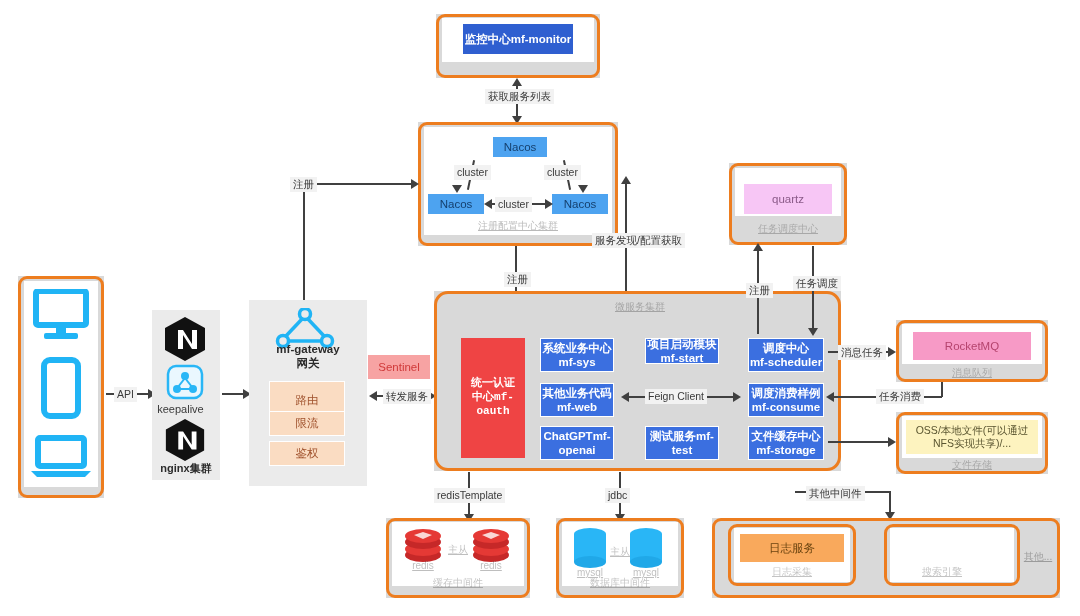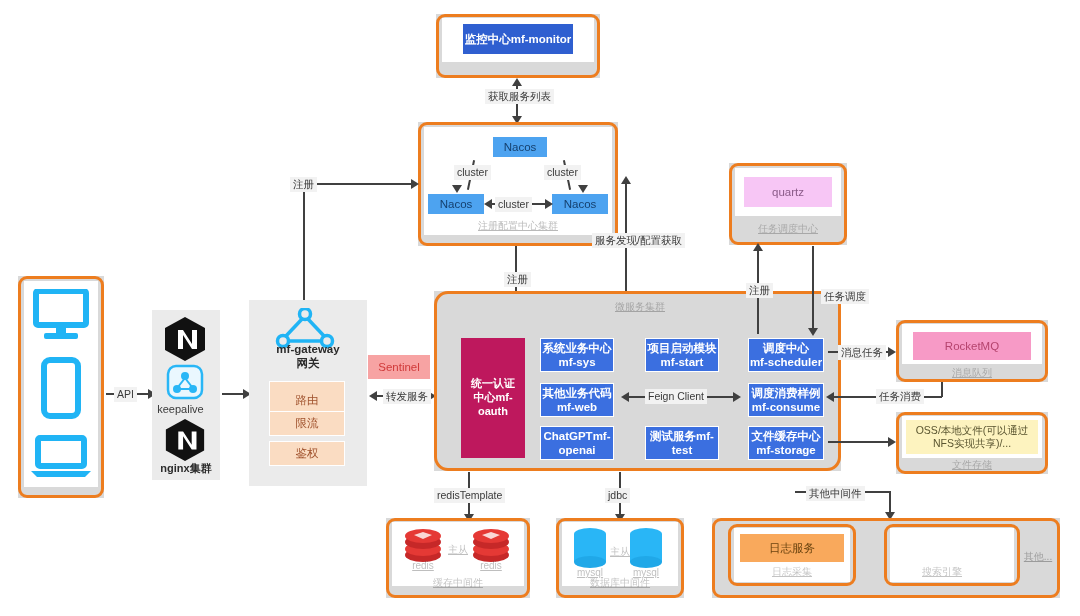--- a/index.html
+++ b/index.html
@@ -12,23 +12,23 @@
   .whitezone{background:#ffffff;}
   .orangeframe{border:3px solid #ed7d1f;border-radius:9px;background:transparent;}
   .lightgray{background:#ebebeb;}
 
   .node{display:flex;align-items:center;justify-content:center;text-align:center;
         font-size:11.5px;line-height:1.25;box-sizing:border-box;}
 
   .blue-node{background:#3b6fe0;color:#ffffff;border:1px solid #ffffff;font-weight:bold;}
   .lightblue-node{background:#4da3f0;color:#15406e;border:1px solid #ffffff;}
   .royal-node{background:#2f5fd0;color:#ffffff;font-weight:bold;}
-  .pink-node{background:#be185d;color:#ffffff;font-weight:bold;font-size:11px;}
+  .pink-node{background:#ef4444;color:#ffffff;font-weight:bold;font-size:11px;font-family:Liberation Mono, monospace;}
   .salmon-node{background:#f7a3a3;color:#d03a3a;}
-  .magenta-node{background:#f7c6f5;color:#8a5a88;}
+  .magenta-node{background:#f7c6f5;color:#8a5a88;margin-top:7px;}
   .hotpink-node{background:#f79ac6;color:#b5446e;}
   .yellow-node{background:#fdf3bf;color:#5a5530;font-size:10.5px;}
   .orange-node{background:#f9a95c;color:#6b4410;}
   .peach-node{background:#fadcc2;color:#a0522d;border:1px solid #ffffff;}
 
   .lbl{position:absolute;background:#f2f2f2;color:#3a3a3a;font-size:10.5px;
        padding:1px 3px;white-space:nowrap;line-height:1.2;}
 
   .line-v{position:absolute;background:#404040;width:2px;}
   .line-h{position:absolute;background:#404040;height:2px;}
@@ -172,21 +172,21 @@
   <div class="abs grayzone" style="left:434px;top:291px;width:407px;height:180px;"></div>
   <div class="abs orangeframe" style="left:434px;top:291px;width:407px;height:180px;border-radius:14px;"></div>
   <div class="abs dark-faint" style="left:560px;top:300px;width:160px;color:#2b2b2b;opacity:.3;">微服务集群</div>
 
   <div class="abs node pink-node" style="left:461px;top:338px;width:64px;height:120px;padding:0 6px;">统一认证中心mf-oauth</div>
 
   <div class="abs node blue-node" style="left:540px;top:338px;width:74px;height:34px;flex-direction:column;">
     <span>系统业务中心</span>
     <span>mf-sys</span>
   </div>
-  <div class="abs node blue-node" style="left:645px;top:338px;width:74px;height:34px;flex-direction:column;">
+  <div class="abs node blue-node" style="left:645px;top:338px;width:74px;height:26px;flex-direction:column;">
     <span>项目启动模块</span>
     <span>mf-start</span>
   </div>
   <div class="abs node blue-node" style="left:748px;top:338px;width:76px;height:34px;flex-direction:column;">
     <span>调度中心</span>
     <span>mf-scheduler</span>
   </div>
 
   <div class="abs node blue-node" style="left:540px;top:383px;width:74px;height:34px;flex-direction:column;">
     <span>其他业务代码</span>
@@ -220,21 +220,21 @@
   <div class="abs orangeframe" style="left:729px;top:163px;width:118px;height:82px;"></div>
   <div class="abs node magenta-node" style="left:744px;top:177px;width:88px;height:30px;">quartz</div>
   <div class="abs dark-faint" style="left:735px;top:222px;width:106px;opacity:.28;">任务调度中心</div>
 
   <div class="line-v" style="left:757px;top:246px;height:88px;"></div>
   <div class="arrow arw-up" style="left:753px;top:243px;"></div>
   <div class="lbl" style="left:746px;top:283px;">注册</div>
 
   <div class="line-v" style="left:812px;top:246px;height:88px;"></div>
   <div class="arrow arw-down" style="left:808px;top:328px;"></div>
-  <div class="lbl" style="left:793px;top:289px;margin-left:28px;">任务调度</div>
+  <div class="lbl" style="left:793px;top:276px;">任务调度</div>
 
   <div class="abs grayzone" style="left:896px;top:320px;width:152px;height:62px;"></div>
   <div class="abs whitezone" style="left:902px;top:324px;width:140px;height:40px;"></div>
   <div class="abs orangeframe" style="left:896px;top:320px;width:152px;height:62px;"></div>
   <div class="abs node hotpink-node" style="left:913px;top:332px;width:118px;height:28px;">RocketMQ</div>
   <div class="abs dark-faint" style="left:902px;top:366px;width:140px;opacity:.28;">消息队列</div>
 
   <div class="line-h" style="left:828px;top:351px;width:64px;"></div>
   <div class="arrow arw-right" style="left:888px;top:347px;"></div>
   <div class="lbl" style="left:838px;top:345px;">消息任务</div>

